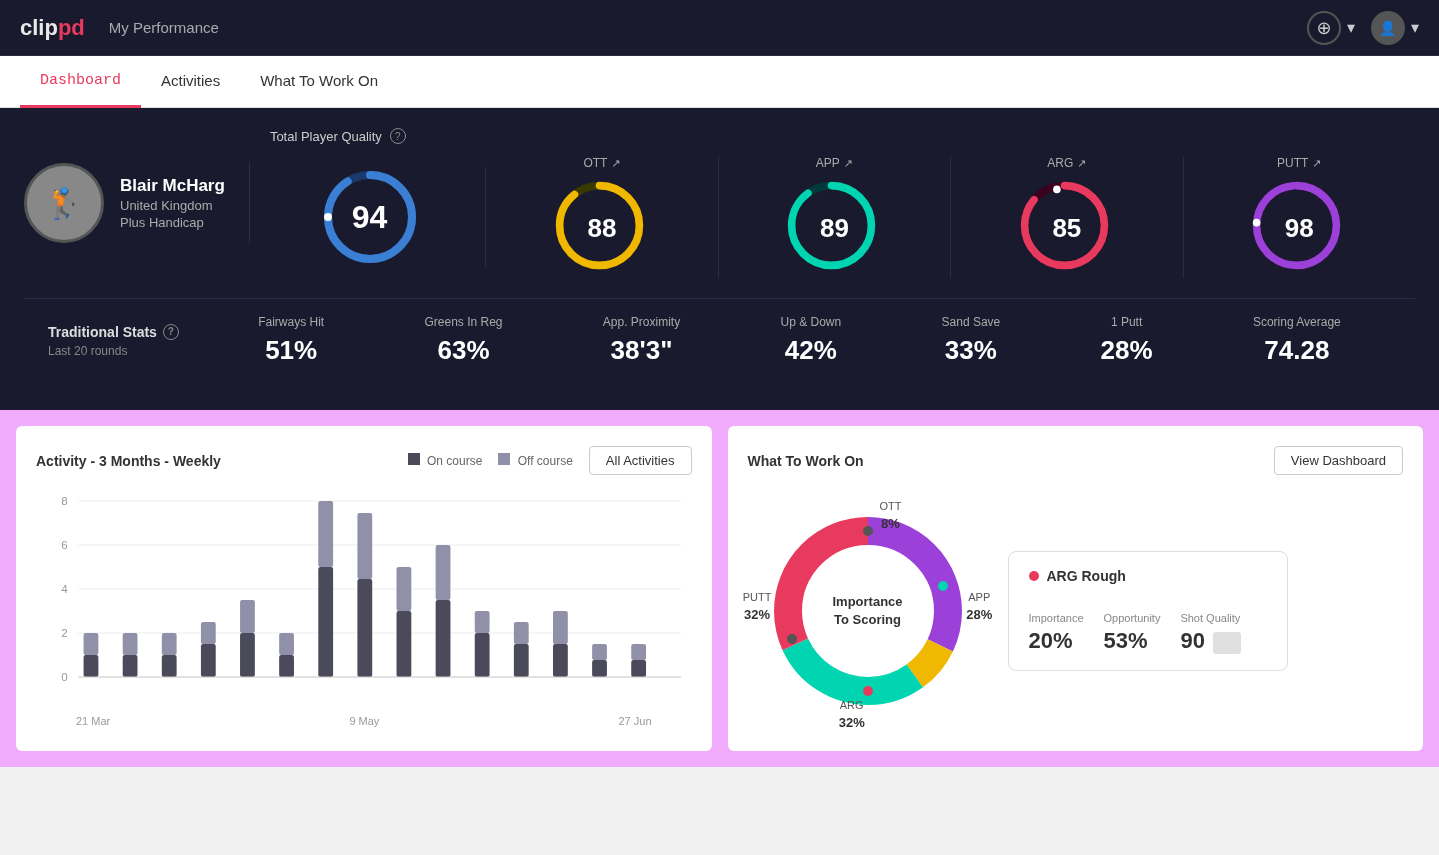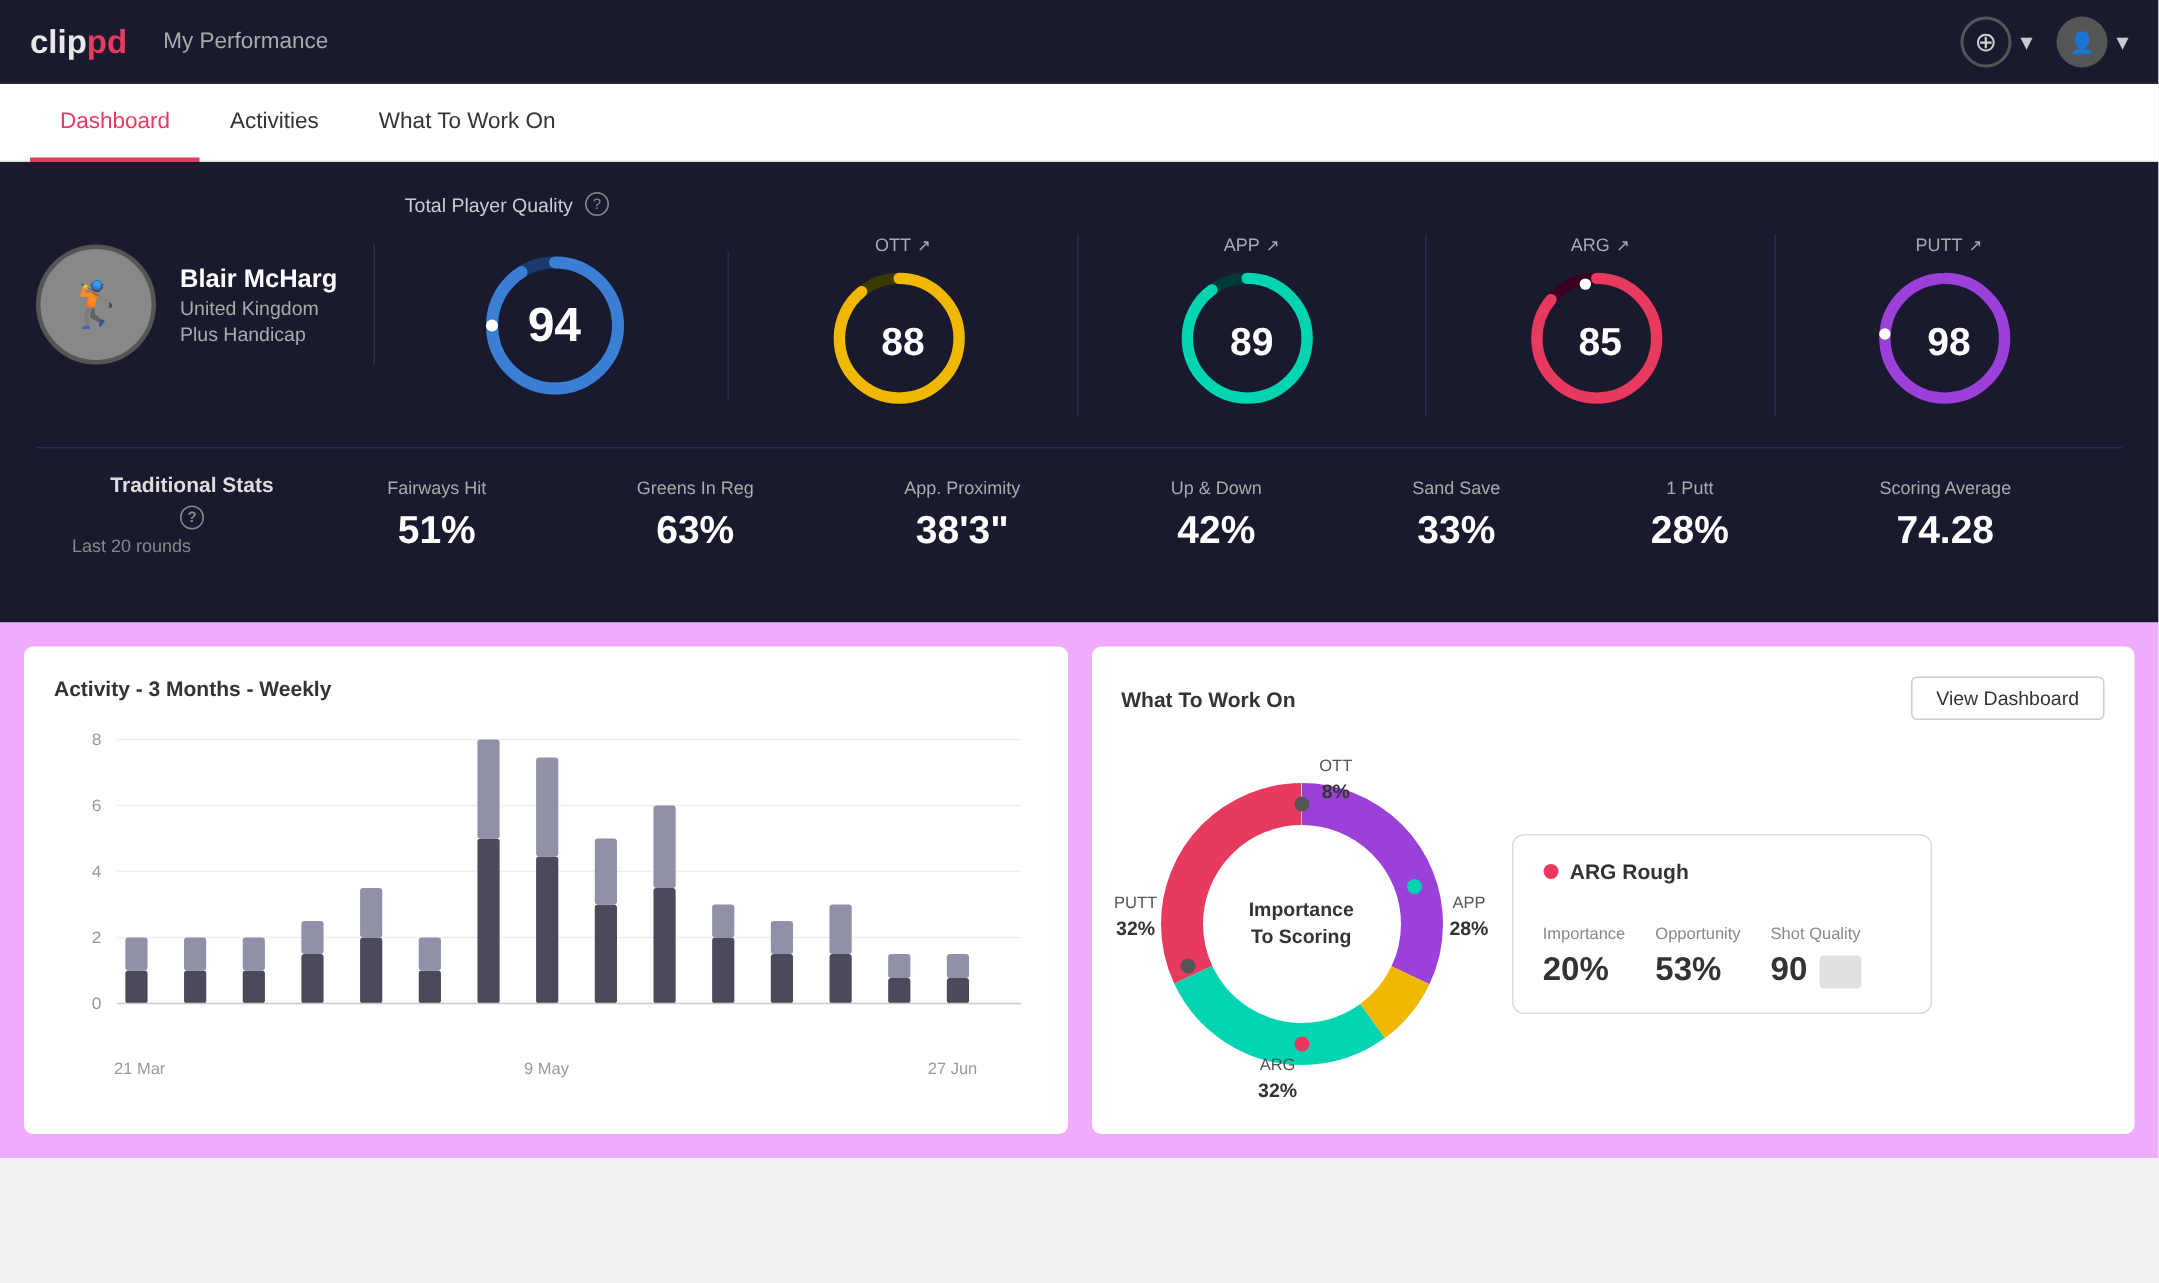--- a/index.html
+++ b/index.html
@@ -79,20 +79,21 @@
       font-size: 15px;
       color: #333;
       cursor: pointer;
       border-bottom: 3px solid transparent;
       margin-bottom: -1px;
     }
     .tab.active {
       color: #e83a5e;
       border-bottom-color: #e83a5e;
       font-weight: 500;
+      font-family: Liberation Mono, monospace;
     }
 
     
     .hero {
       background: #1a1a2e;
       padding: 20px 24px;
       display: flex;
       flex-direction: column;
       gap: 20px;
     }
@@ -215,21 +216,20 @@
     .trad-stats-label {
       min-width: 160px;
     }
     .trad-stats-label h3 {
       font-size: 14px;
       font-weight: 600;
       color: #ddd;
       display: flex;
       align-items: center;
       gap: 6px;
-      flex-direction: column;
     }
     .trad-stats-label p {
       font-size: 12px;
       color: #888;
       margin-top: 4px;
     }
     .stats-grid {
       display: flex;
       flex: 1;
       justify-content: space-around;
@@ -528,20 +528,33 @@
       </div>
     </div>
   </div>
 </section>
 
 <div class="bottom-panels">
 
   <div class="panel">
     <div class="panel-header">
       <span class="panel-title">Activity - 3 Months - Weekly</span>
+      <div style="display:flex;align-items:center;gap:16px;">
+        <div class="legend">
+          <span>
+            <span class="legend-dot" style="background:#4a4a5a;display:inline-block;"></span>
+            <span>On course</span>
+          </span>
+          <span>
+            <span class="legend-dot" style="background:#9090a8;display:inline-block;"></span>
+            <span>Off course</span>
+          </span>
+        </div>
+        <button class="btn-outline">All Activities</button>
+      </div>
     </div>
     <div class="chart-area">
       <svg class="chart-svg" viewBox="0 0 620 220" preserveAspectRatio="none">
 
         <line x1="40" y1="10" x2="610" y2="10" stroke="#eee" stroke-width="1"></line>
         <line x1="40" y1="54" x2="610" y2="54" stroke="#eee" stroke-width="1"></line>
         <line x1="40" y1="98" x2="610" y2="98" stroke="#eee" stroke-width="1"></line>
         <line x1="40" y1="142" x2="610" y2="142" stroke="#eee" stroke-width="1"></line>
         <line x1="40" y1="186" x2="610" y2="186" stroke="#eee" stroke-width="1"></line>
 

